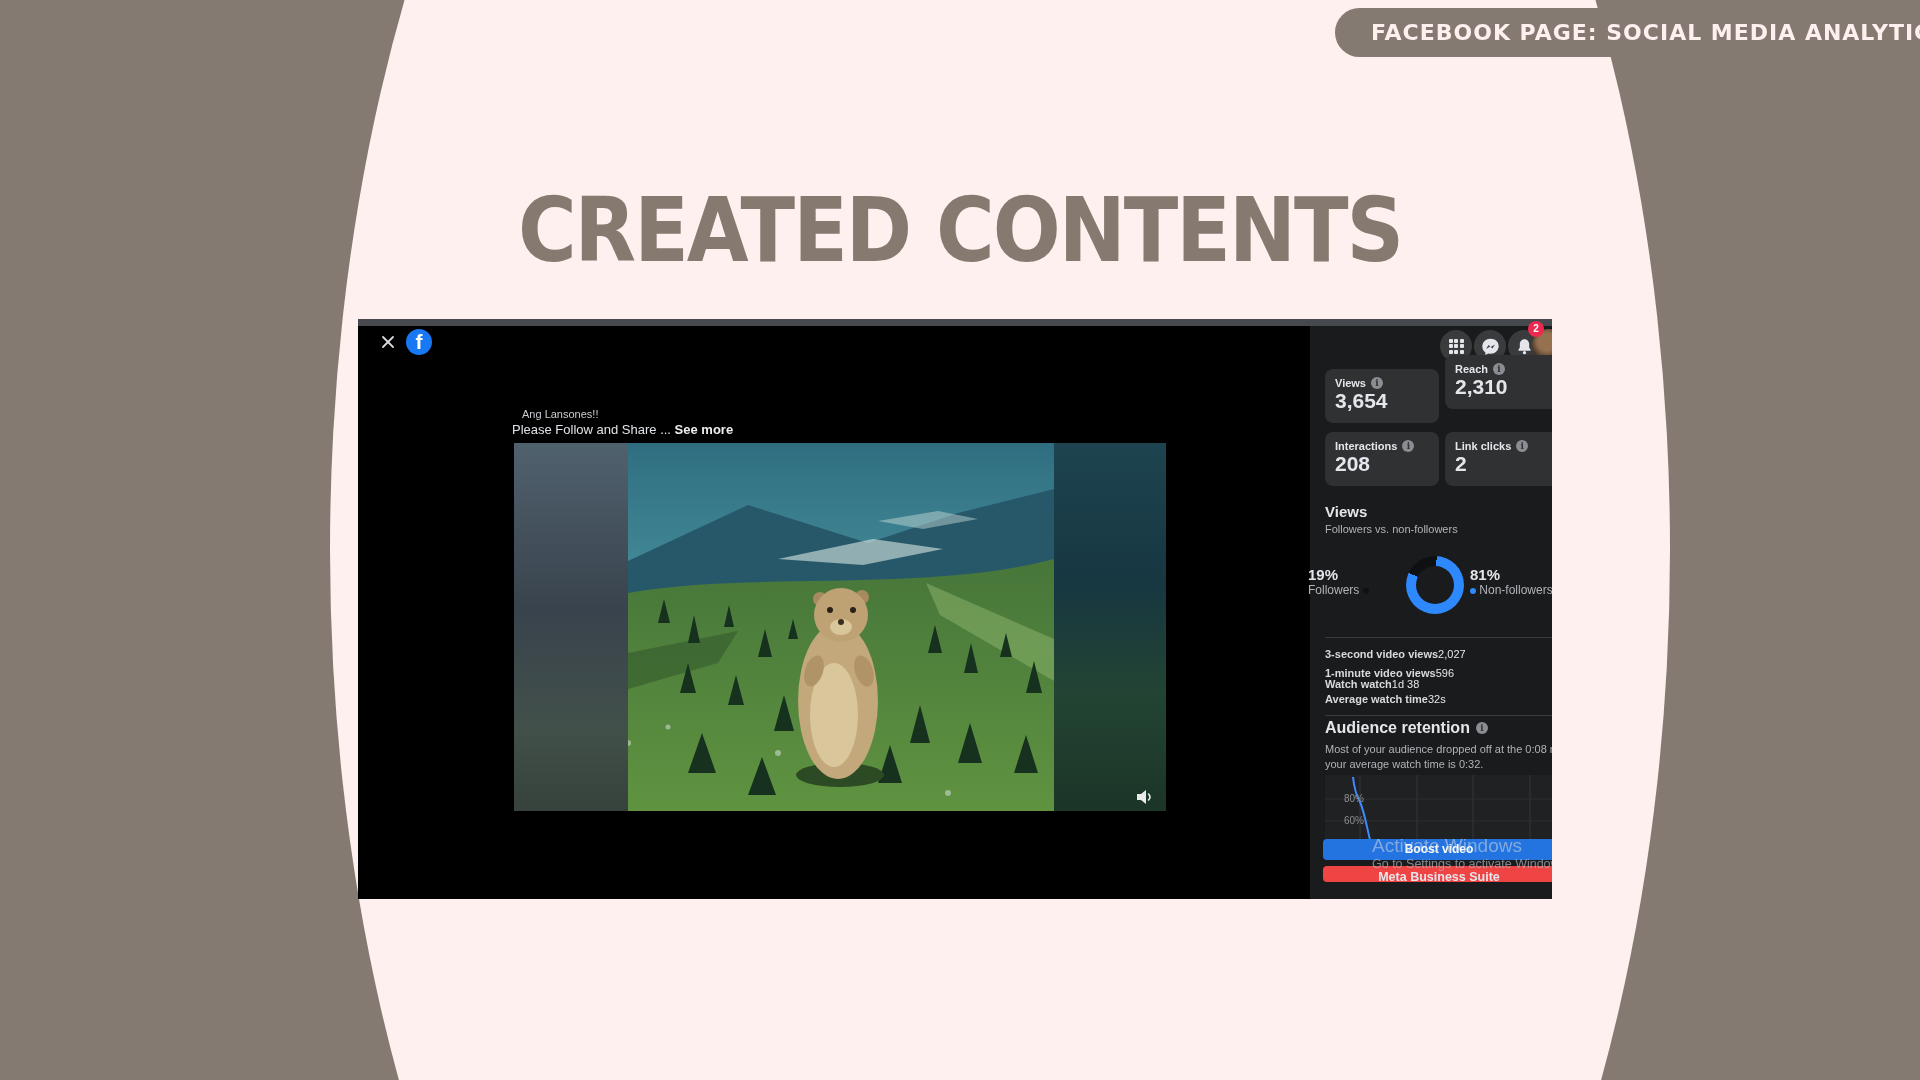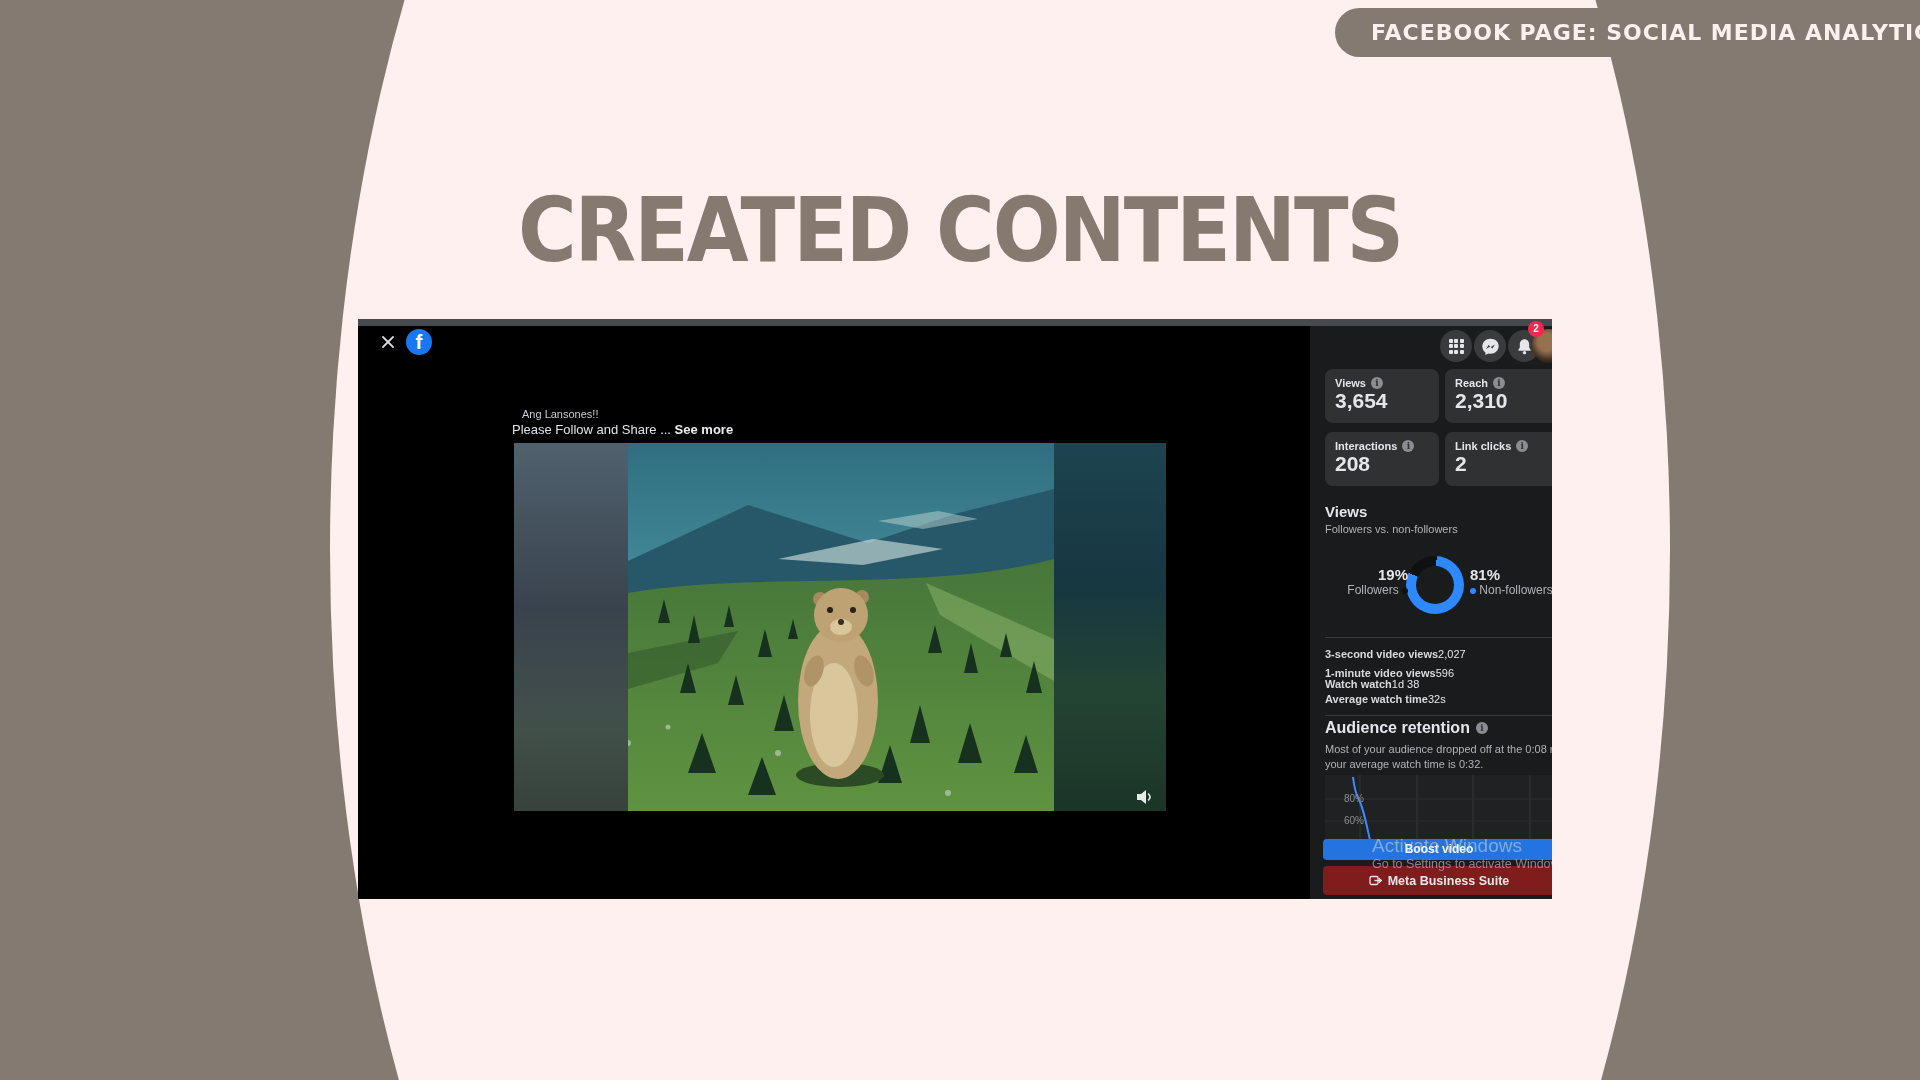--- a/index.html
+++ b/index.html
@@ -57,22 +57,22 @@
   .divider{height:1px;background:#3a3b3c;width:227px;left:967px;}
   .statrow{left:967px;width:240px;display:flex;justify-content:flex-start;font-size:11px;}
   .statrow .sl{color:#d8dade;font-weight:bold;}
   .statrow .sv{color:#e4e6eb;}
   .ar-desc{left:967px;font-size:11px;color:#b0b3b8;white-space:nowrap;}
   .tick{font-size:10px;color:#8a8d91;margin-left:13px;}
   .boost{left:965px;top:520px;width:232px;height:21px;background:#2374e1;border-radius:4px;color:#fff;
      font-size:12px;font-weight:bold;text-align:center;line-height:21px;cursor:pointer;}
   .wm1{left:1014px;top:516px;font-size:19px;color:rgba(208,213,219,.55);white-space:nowrap;z-index:4;}
   .wm2{left:1014px;top:538px;font-size:12.5px;color:rgba(176,181,187,.7);white-space:nowrap;z-index:4;}
-  .metabar{left:965px;top:547px;width:232px;height:29px;background:#7f1d1d;border-radius:4px;display:flex;
-     align-items:center;justify-content:center;gap:6px;color:#e4e6eb;font-size:12.5px;font-weight:bold;cursor:pointer;}
+  .metabar{left:965px;top:547px;width:232px;height:16px;background:#ef4444;border-radius:4px;display:flex;
+     align-items:center;justify-content:center;gap:6px;color:#e4e6eb;font-size:12.5px;font-weight:bold;cursor:pointer;flex-direction:column;}
   .z1{z-index:1}.z2{z-index:2}
 </style>
 </head>
 <body>
 
 <div class="stage">
   <div class="abs ellipse"></div>
 
   <div class="abs badge z2">FACEBOOK PAGE: SOCIAL MEDIA ANALYTICS REPORT</div>
 
@@ -190,21 +190,21 @@
     <div class="abs notif-badge">2</div>
     <div class="abs avatar"></div>
 
     <div class="abs card" style="left:967px;top:50px">
       <div class="lbl">
           <span>Views</span>
         <span class="info"></span>
         </div>
       <div class="val">3,654</div>
     </div>
-    <div class="abs card" style="left:1087px;top:50px">
+    <div class="abs card" style="left:1087px;top:36px">
       <div class="lbl">
           <span>Reach</span>
         <span class="info"></span>
         </div>
       <div class="val">2,310</div>
     </div>
     <div class="abs card" style="left:967px;top:113px">
       <div class="lbl">
           <span>Interactions</span>
         <span class="info"></span>
@@ -215,21 +215,21 @@
       <div class="lbl">
           <span>Link clicks</span>
         <span class="info"></span>
         </div>
       <div class="val">2</div>
     </div>
 
     <div class="abs sec-h" style="left:967px;top:184px">Views</div>
     <div class="abs sec-sub" style="left:967px;top:204px">Followers vs. non-followers</div>
     <div class="abs donut"></div>
-    <div class="abs" style="left:950px;top:247px;width:100px;text-align:right">
+    <div class="abs" style="left:950px;top:247px;width:100px;text-align:left">
       <div class="pct">19%</div>
       <div class="leg"><span>Followers</span>
         <span class="dot" style="background:#111"></span></div>
     </div>
     <div class="abs" style="left:1112px;top:247px;width:90px">
       <div class="pct">81%</div>
       <div class="leg"><span class="dot" style="background:#2e89ff"></span>
         <span>Non-followers</span></div>
     </div>
 

